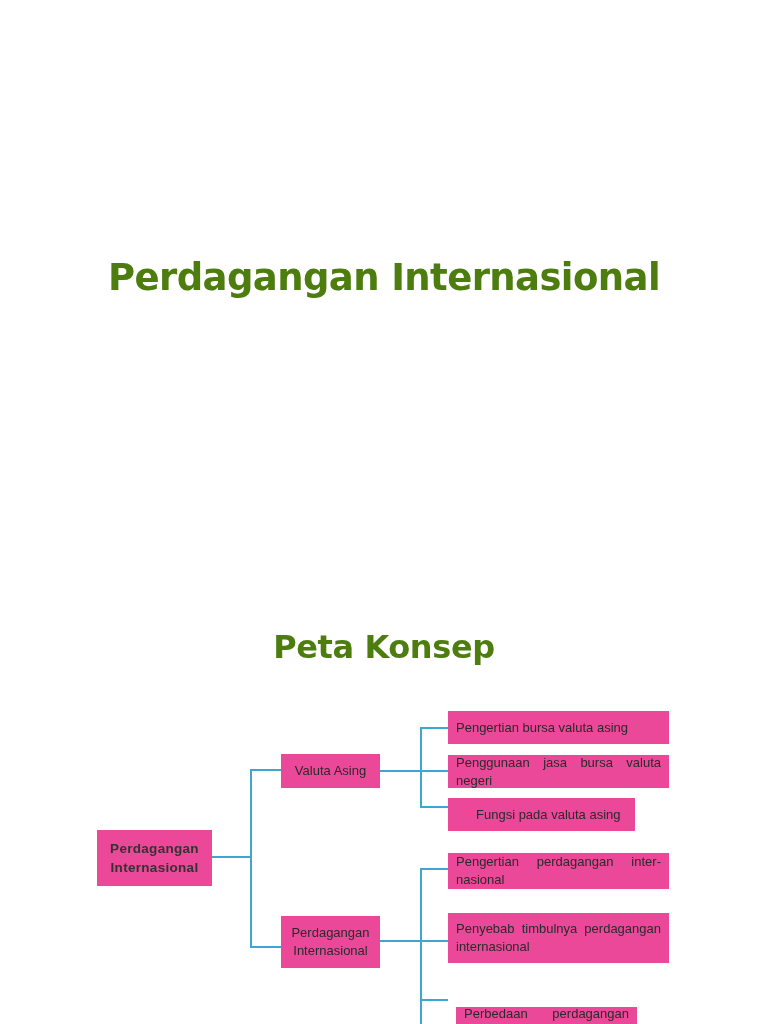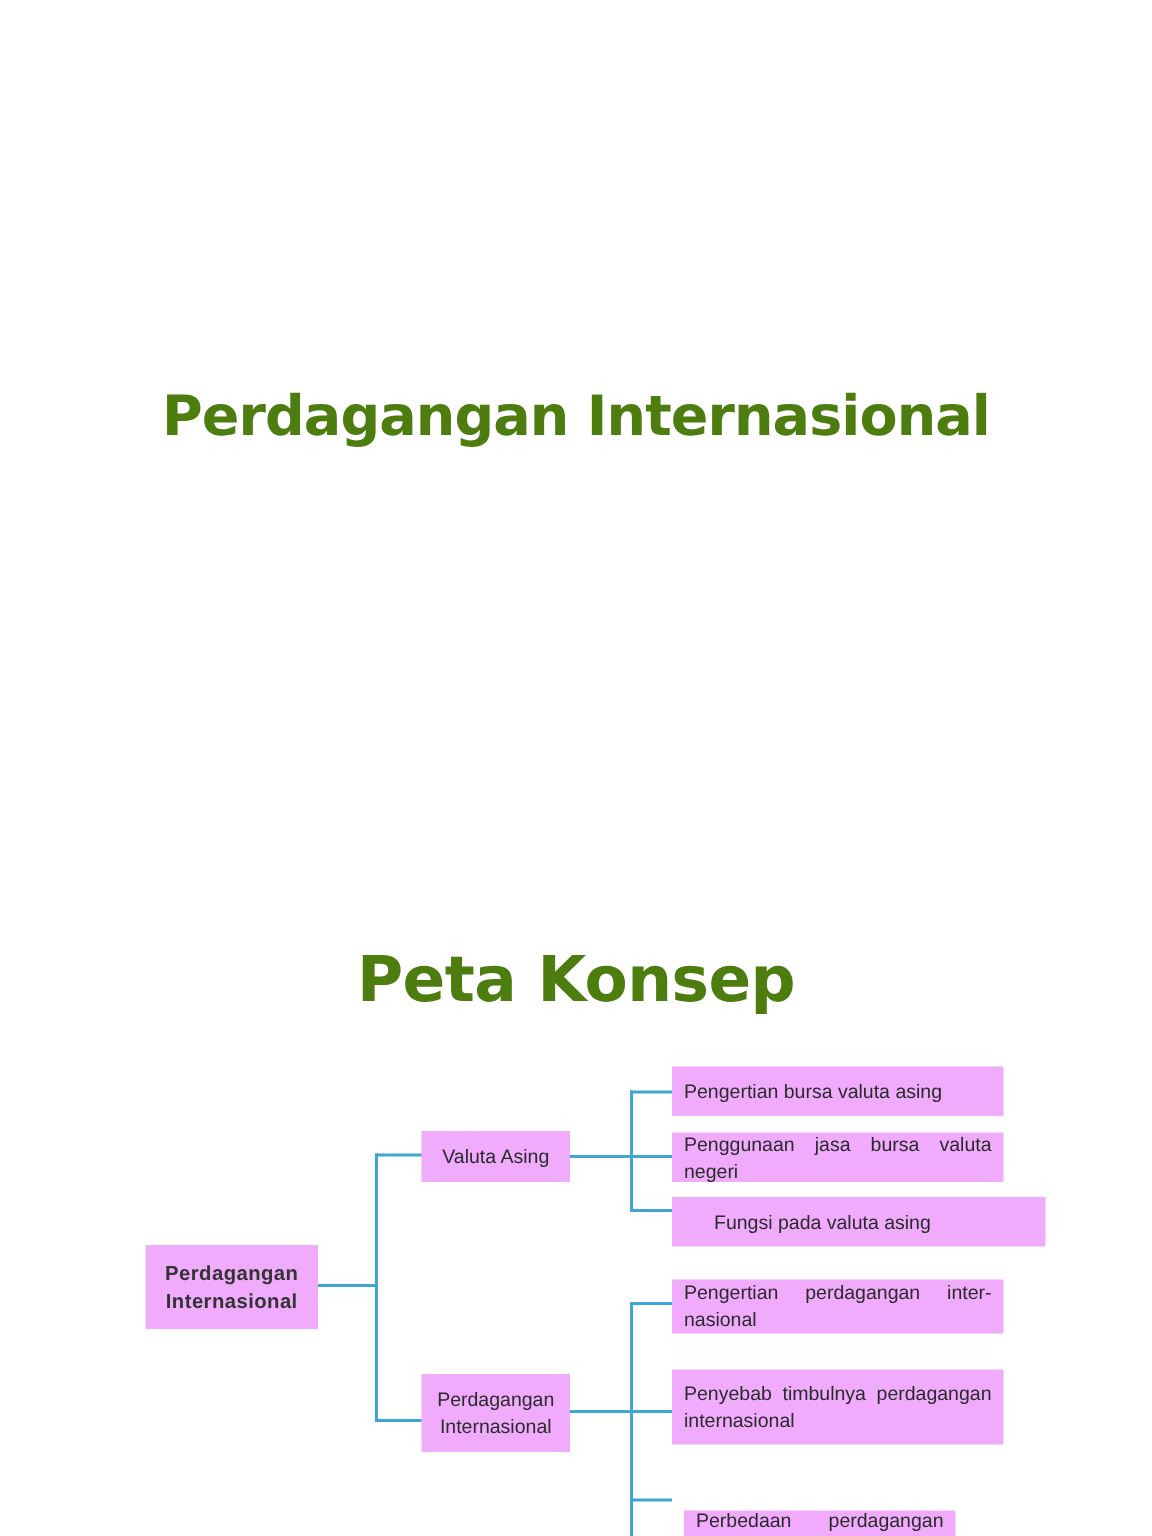--- a/index.html
+++ b/index.html
@@ -1,22 +1,22 @@
 <!DOCTYPE html>
 <html><head>
 <meta charset="utf-8">
 <style>
   html, body { margin:0; padding:0; background:#ffffff; }
   body { width:768px; height:1024px; position:relative; overflow:hidden;
          font-family:"Liberation Sans", sans-serif; color:#000; }
   .slide-title { position:absolute; left:0; width:768px; text-align:center;
                  font-family:"DejaVu Sans", sans-serif; font-weight:bold; color:#4d7c0f; }
   #title1 { top:256px; font-size:37px; letter-spacing:-0.6px; }
-  #title2 { top:628px; font-size:42px; letter-spacing:-0.4px; }
-  .box { position:absolute; background:#f0abfc; color:#2a2a2a;
+  #title2 { top:628px; font-size:32px; letter-spacing:-0.4px; }
+  .box { position:absolute; background:#ec4899; color:#2a2a2a;
          font-family:"Liberation Sans", sans-serif; font-size:13px; line-height:18px;
          box-sizing:border-box; display:flex; align-items:center; }
   .box.center { justify-content:center; text-align:center; }
   .box.leaf { padding:0 8px; }
   .box.leaf span { display:block; text-align:justify; text-align-last:left; width:100%; }
   .box.root { font-weight:bold; font-size:13.5px; line-height:19px; color:#333; letter-spacing:0.3px; }
   .line { position:absolute; background:#3ea6d1; }
 </style>
 </head>
 <body>
@@ -44,21 +44,21 @@
   <div class="line" style="left:420px; top:727px; width:28px; height:2px;"></div>
   <div class="line" style="left:420px; top:770px; width:28px; height:2px;"></div>
   <div class="line" style="left:420px; top:806px; width:28px; height:2px;"></div>
 
   <div class="box leaf" style="left:448px; top:711px; width:221px; height:33px;">
     <span>Pengertian bursa valuta asing</span>
   </div>
   <div class="box leaf" style="left:448px; top:755px; width:221px; height:33px;">
     <span>Penggunaan jasa bursa valuta negeri</span>
   </div>
-  <div class="box leaf" style="left:448px; top:798px; width:249px; height:33px;padding-left:28px;">
+  <div class="box leaf" style="left:448px; top:798px; width:187px; height:33px;padding-left:28px;">
     <span>Fungsi pada valuta asing</span>
   </div>
 
   <div class="box center" style="left:281px; top:916px; width:99px; height:52px; flex-direction:column;">
     <span>Perdagangan</span>
     <span>Internasional</span>
   </div>
   <div class="line" style="left:380px; top:940px; width:41px; height:2px;"></div>
   <div class="line" style="left:420px; top:868px; width:2px; height:156px;"></div>
   <div class="line" style="left:420px; top:868px; width:28px; height:2px;"></div>

